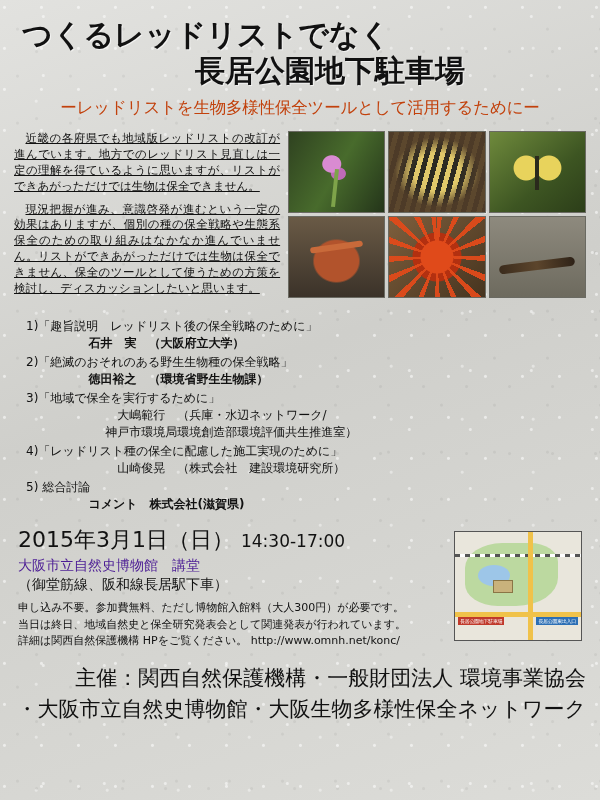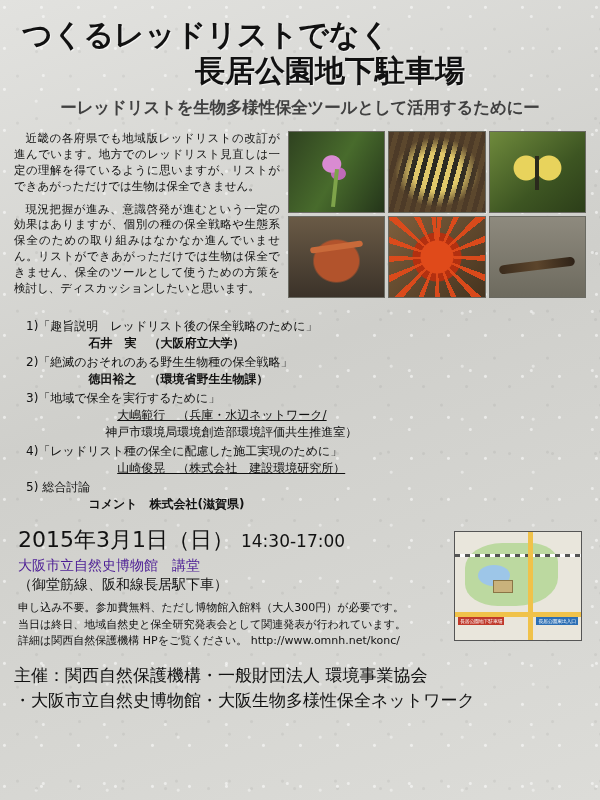--- a/index.html
+++ b/index.html
@@ -34,36 +34,36 @@
     letter-spacing:0px;
     line-height:1.12;
     font-size:30px;
     text-shadow:1px 1px 0 rgba(255,255,255,.6);
   }
   .title-line1 { text-align:left; padding-left:8px; }
   .title-line2 { text-align:center; padding-left:60px; margin-top:2px;}
   .subtitle {
     text-align:center;
     font-size:16.5px;
-    font-weight:bold;
-    color:#404040;
+    font-weight:normal;
+    color:#c2410c;
     margin-top:10px;
     letter-spacing:-0.2px;
   }
 
   
   .mid { display:flex; gap:8px; padding:12px 14px 0 14px; }
   .intro {
     width:268px;
     font-size:11.5px;
     line-height:1.38;
     color:#111;
     text-align:justify;
   }
-  .intro p { margin:0 0 7px 0; text-indent:1em; }
+  .intro p { margin:0 0 7px 0; text-indent:1em;text-decoration:underline; }
 
   .photos {
     width:300px;
     display:grid;
     grid-template-columns:repeat(3, 1fr);
     grid-template-rows:repeat(2, 82px);
     gap:3px;
   }
   .ph { position:relative; overflow:hidden; border:1px solid #6a6a62; }
   
@@ -108,21 +108,21 @@
   
   .program {
     margin:14px 26px 0 26px;
     font-size:12px;
     line-height:1.42;
     color:#111;
   }
   .prog-item { margin-bottom:2px; }
   .prog-title { white-space:nowrap; }
   .prog-speaker { padding-left:5.2em; white-space:nowrap;font-weight:bold; }
-  .prog-speaker2 { padding-left:7.6em; white-space:nowrap;text-decoration:underline; }
+  .prog-speaker2 { padding-left:7.6em; white-space:nowrap; }
   .prog-speaker3 { padding-left:6.6em; white-space:nowrap; }
 
   
   .details { position:relative; margin:12px 18px 0 18px; min-height:128px; }
   .date-line { font-size:22px; color:#111; letter-spacing:0px; }
   .date-line .time { font-size:17px; }
   .venue { font-size:14px; color:#4c1d95; margin-top:2px; }
   .venue-sub { font-size:14px; color:#111; margin-top:1px; }
   .notes { font-size:11px; color:#111; line-height:1.5; margin-top:6px; max-width:415px; }
   .notes .url { letter-spacing:0px; }
@@ -146,22 +146,22 @@
   .map .lbl {
       position:absolute; font-size:5px; color:#fff; background:#c0392b;
       padding:1px 2px; white-space:nowrap; letter-spacing:-0.3px;
   }
   .map .lbl1 { left:3px; bottom:15px; }
   .map .lbl2 { right:3px; bottom:15px; background:#2c6fb5; }
 
   
   .organizers {
     margin:10px 14px 0 14px;
-    text-align:left;
-    font-size:17px;
+    text-align:right;
+    font-size:21px;
     line-height:1.45;
     color:#111;
     font-weight:normal;
   }
   .organizers div { white-space:nowrap; }
 </style>
 </head>
 <body>
 
 <div class="poster"></div>

